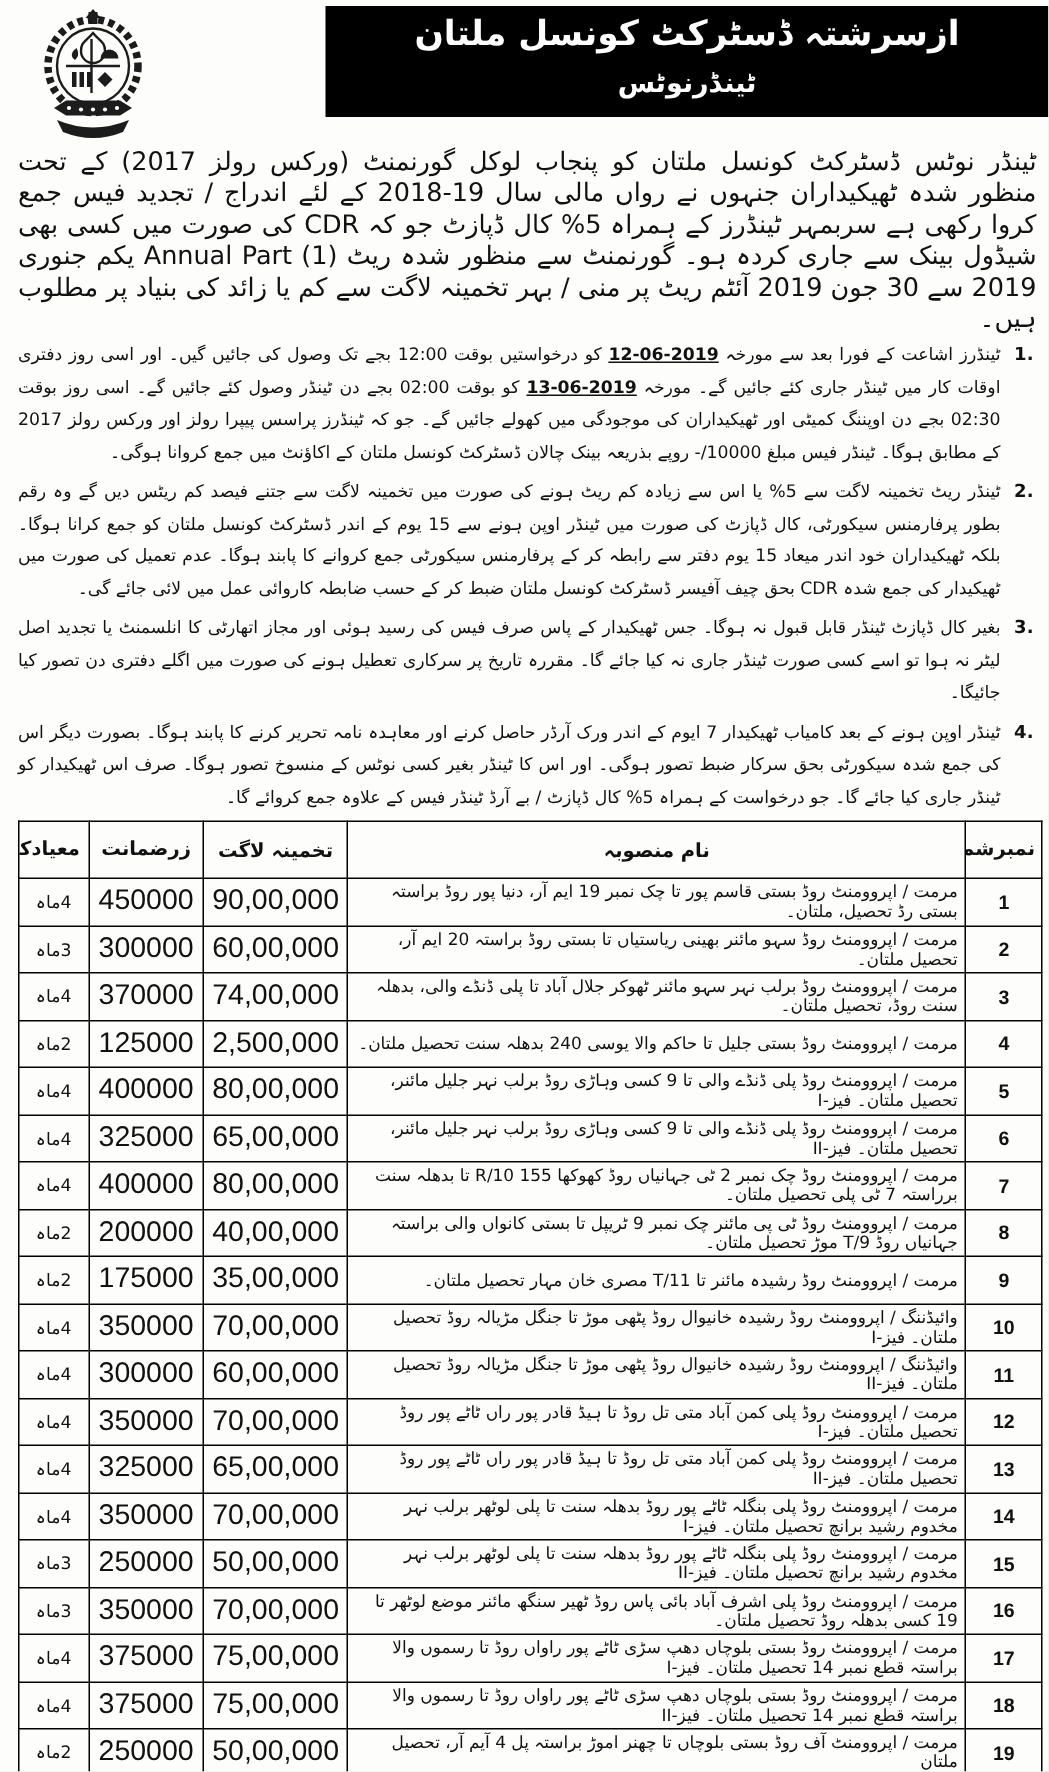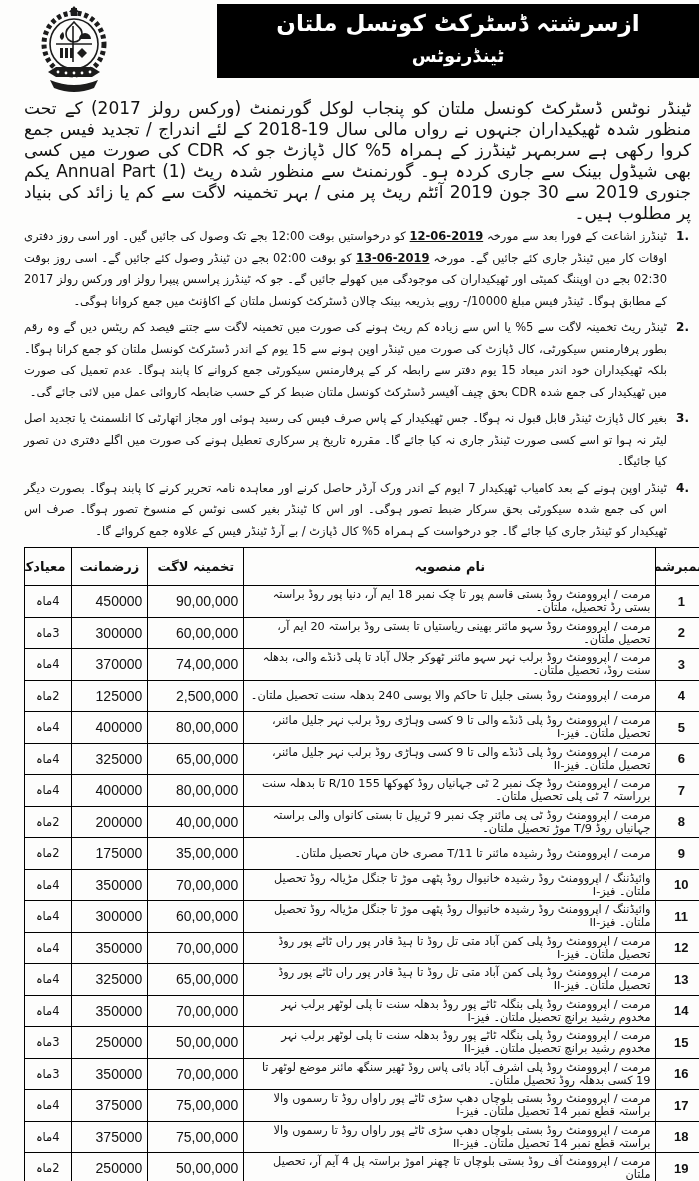--- a/index.html
+++ b/index.html
@@ -5,21 +5,21 @@
   html,body{margin:0;padding:0;background:#e8e8e8;}
   .page{
     position:relative;
     width:699px;height:1181px;
     margin:0 auto;
     background:#fdfdfc;
     color:#111;
     font-family:"DejaVu Sans","Liberation Sans",sans-serif;
     overflow:hidden;
     box-sizing:border-box;
-    padding:4px 8px 0 24px;
+    padding:4px 8px 0 12px;
   }
   
   .header{position:relative;height:88px;}
   .logo{position:absolute;left:6px;top:2px;width:88px;height:86px;}
   .title-box{
     position:absolute;right:-8px;top:0;
     width:482px;height:74px;
     background:#000;color:#fff;
     display:flex;flex-direction:column;align-items:center;justify-content:center;
     direction:rtl;
@@ -62,21 +62,21 @@
     font-size:13px;font-weight:bold;height:33px;text-align:center;
   }
   col.c-serial{width:50px;}
   col.c-name{width:408px;}
   col.c-cost{width:95px;}
   col.c-sec{width:76px;}
   col.c-dur{width:46px;}
   td.cell-serial{text-align:center;font-weight:bold;font-size:13px;font-family:"Liberation Sans",sans-serif;}
   td.cell-name{text-align:right;font-size:11.3px;height:26.5px;line-height:13px;}
   td.cell-cost,td.cell-sec{
-    text-align:right;font-size:14px;
+    text-align:center;font-size:19px;
     font-family:"Liberation Sans",sans-serif;direction:ltr;
   }
   td.cell-dur{text-align:center;font-size:11.5px;margin-left:14px;}
   
   .footer{
     display:flex;align-items:center;justify-content:space-between;
     margin-top:6px;padding:0 6px;
   }
   .footer .ipl{
     font-family:"Liberation Serif",serif;
@@ -159,21 +159,21 @@
         <th>نمبرشمار</th>
         <th>نام منصوبہ</th>
         <th>تخمینہ لاگت</th>
         <th>زرضمانت</th>
         <th>معیادکام</th>
       </tr>
     </thead>
     <tbody>
         <tr>
           <td class="cell-serial">1</td>
-          <td class="cell-name">مرمت / اپروومنٹ روڈ بستی قاسم پور تا چک نمبر 18 ایم آر، دنیا پور روڈ براستہ بستی رڈ تحصیل، ملتان۔</td>
+          <td class="cell-name">مرمت / اپروومنٹ روڈ بستی قاسم پور تا چک نمبر 19 ایم آر، دنیا پور روڈ براستہ بستی رڈ تحصیل، ملتان۔</td>
           <td class="cell-cost">90,00,000</td>
           <td class="cell-sec">450000</td>
           <td class="cell-dur">4ماہ</td>
         </tr>
         <tr>
           <td class="cell-serial">2</td>
           <td class="cell-name">مرمت / اپروومنٹ روڈ سہو مائنر بھینی ریاستیاں تا بستی روڈ براستہ 20 ایم آر، تحصیل ملتان۔</td>
           <td class="cell-cost">60,00,000</td>
           <td class="cell-sec">300000</td>
           <td class="cell-dur">3ماہ</td>

